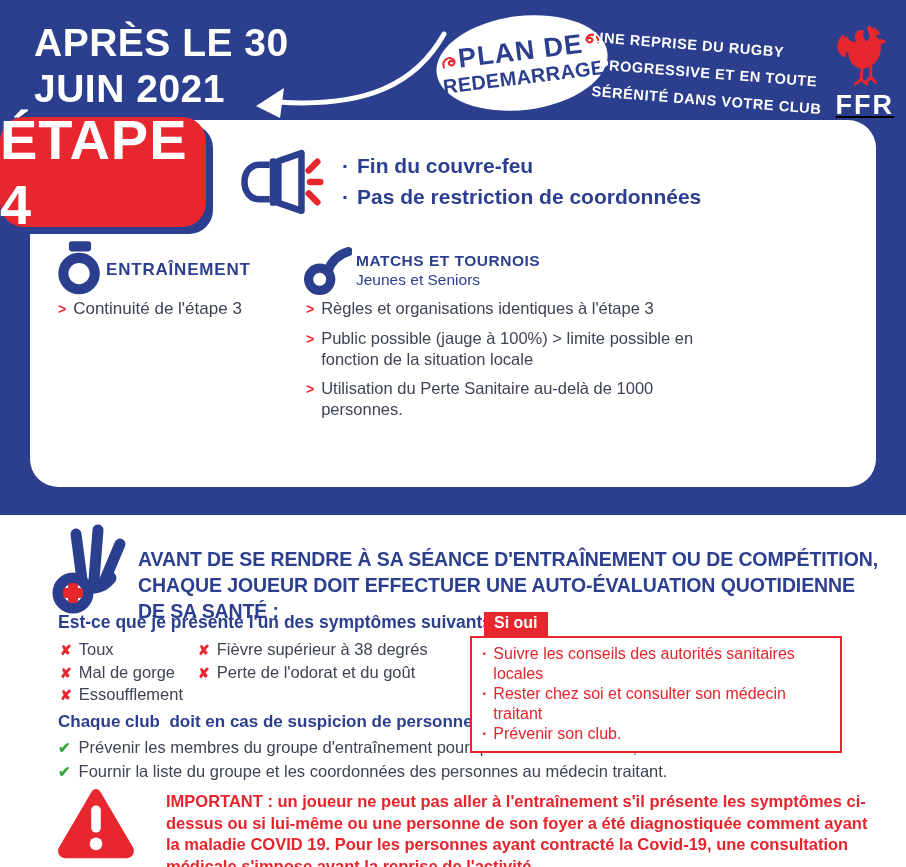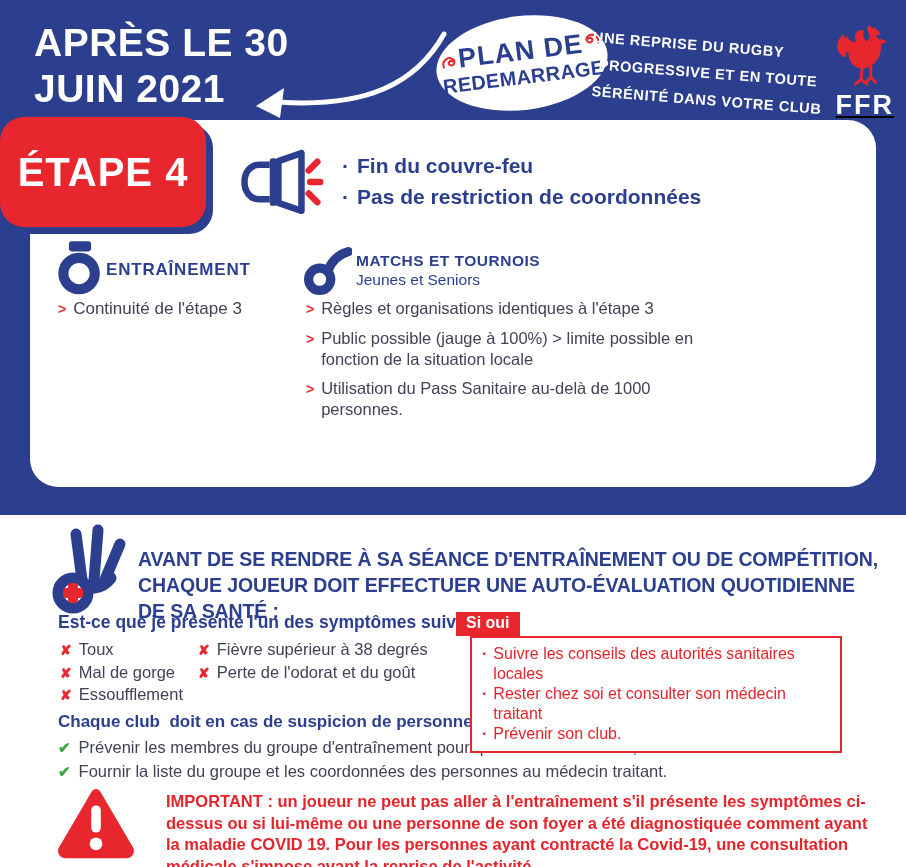--- a/index.html
+++ b/index.html
@@ -33,22 +33,22 @@
 
   .ffr{left:816px;top:24px;width:78px;text-align:right;text-decoration:underline;}
   .ffr-text{color:#fff;font-size:27px;font-weight:800;letter-spacing:2px;line-height:26px;}
 
   .arrow-svg{left:248px;top:28px;}
 
   
   .card{left:30px;top:120px;width:846px;height:367px;background:#fff;border-radius:28px;}
 
   .etape-badge{left:0;top:117px;width:206px;height:110px;background:var(--red);border-radius:24px;
-               box-shadow:7px 7px 0 var(--blue);display:flex;align-items:center;justify-content:center;
-               color:#fff;font-size:40px;font-weight:800;letter-spacing:1px;}
+               box-shadow:7px 7px 0 var(--blue);display:flex;align-items:center;
+               color:#fff;font-size:56px;font-weight:800;letter-spacing:1px;}
 
   .megaphone{left:238px;top:144px;}
   .announcements{left:342px;top:150px;font-size:21px;font-weight:800;color:var(--blue);line-height:31px;}
   .announcements .mk{margin-right:8px;}
 
   .training-icon{left:56px;top:240px;}
   .training-title{left:106px;top:260px;font-size:17px;font-weight:800;color:var(--blue);letter-spacing:.8px;}
   .training-item{left:58px;top:299px;font-size:17px;color:var(--body);display:flex;align-items:baseline;}
 
   .matches-icon{left:304px;top:247px;}
@@ -63,21 +63,21 @@
   .hand-icon{left:46px;top:524px;}
   .health-header{left:138px;top:546px;width:742px;font-size:19.5px;font-weight:800;color:var(--blue);line-height:26px;letter-spacing:-0.1px;}
 
   .question{left:58px;top:612px;font-size:17.5px;font-weight:800;color:var(--blue);}
   .sym-col{font-size:16.5px;color:var(--body);line-height:21.5px;}
   .sym-col1{left:60px;top:639px;}
   .sym-col2{left:198px;top:639px;}
   .sym-row{display:flex;align-items:baseline;}
   .cross{color:var(--red);font-weight:700;font-size:14px;margin-right:7px;}
 
-  .sioui-tab{left:456px;top:612px;background:var(--red);color:#fff;font-size:16px;font-weight:700;
+  .sioui-tab{left:484px;top:612px;background:var(--red);color:#fff;font-size:16px;font-weight:700;
              padding:2px 10px 4px;z-index:2;}
   .sioui-box{left:470px;top:636px;width:372px;border:2px solid var(--red);background:#fff;
              padding:6px 10px 7px;color:var(--red-text);font-size:16px;line-height:20px;z-index:1;}
   .sioui-box .row{display:flex;align-items:baseline;}
   .sioui-box .mk{margin-right:6px;font-weight:700;}
 
   .club-header{left:58px;top:712px;font-size:17px;font-weight:800;color:var(--blue);white-space:pre;}
   .club-items{left:58px;top:736px;font-size:16.5px;line-height:22.5px;color:var(--body);list-style:none;}
   .club-items li{display:flex;align-items:baseline;}
   .check{color:var(--green);font-weight:800;font-size:15px;margin-right:8px;}
@@ -175,21 +175,21 @@
     <li>
       <span class="chev">&gt;</span>
       <span>Règles et organisations identiques à l'étape 3</span>
     </li>
     <li>
       <span class="chev">&gt;</span>
       <span>Public possible (jauge à 100%) &gt; limite possible en fonction de la situation locale</span>
     </li>
     <li>
       <span class="chev">&gt;</span>
-      <span>Utilisation du Pass Sanitaire au-delà de 1000 personnes.</span>
+      <span>Utilisation du Perte Sanitaire au-delà de 1000 personnes.</span>
     </li>
   </ul>
 
   <svg class="abs hand-icon" width="90" height="92" viewBox="0 0 90 92">
     <path d="M36,56 L30,10" stroke="#2b3f8e" stroke-width="11" stroke-linecap="round"></path>
     <path d="M48,56 L52,6" stroke="#2b3f8e" stroke-width="11" stroke-linecap="round"></path>
     <path d="M58,58 L74,20" stroke="#2b3f8e" stroke-width="11" stroke-linecap="round"></path>
     <path d="M34,58 C44,66 56,64 64,54" stroke="#2b3f8e" stroke-width="13" stroke-linecap="round" fill="none"></path>
     <circle cx="27" cy="69" r="15" fill="#fff" stroke="#2b3f8e" stroke-width="11"></circle>
     <rect x="22" y="59" width="10" height="20" rx="3" fill="#e8262d"></rect>

